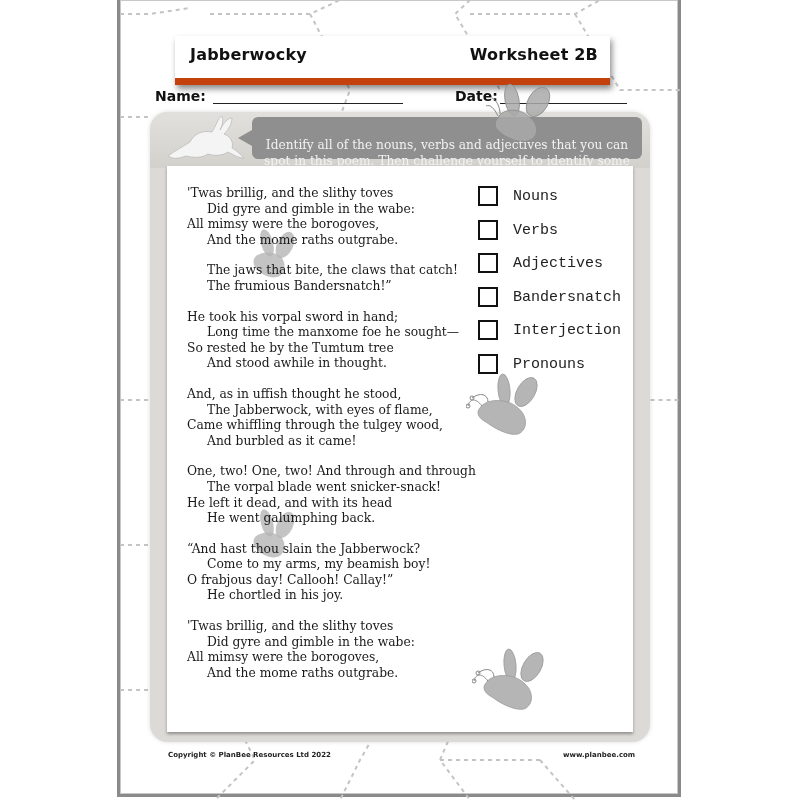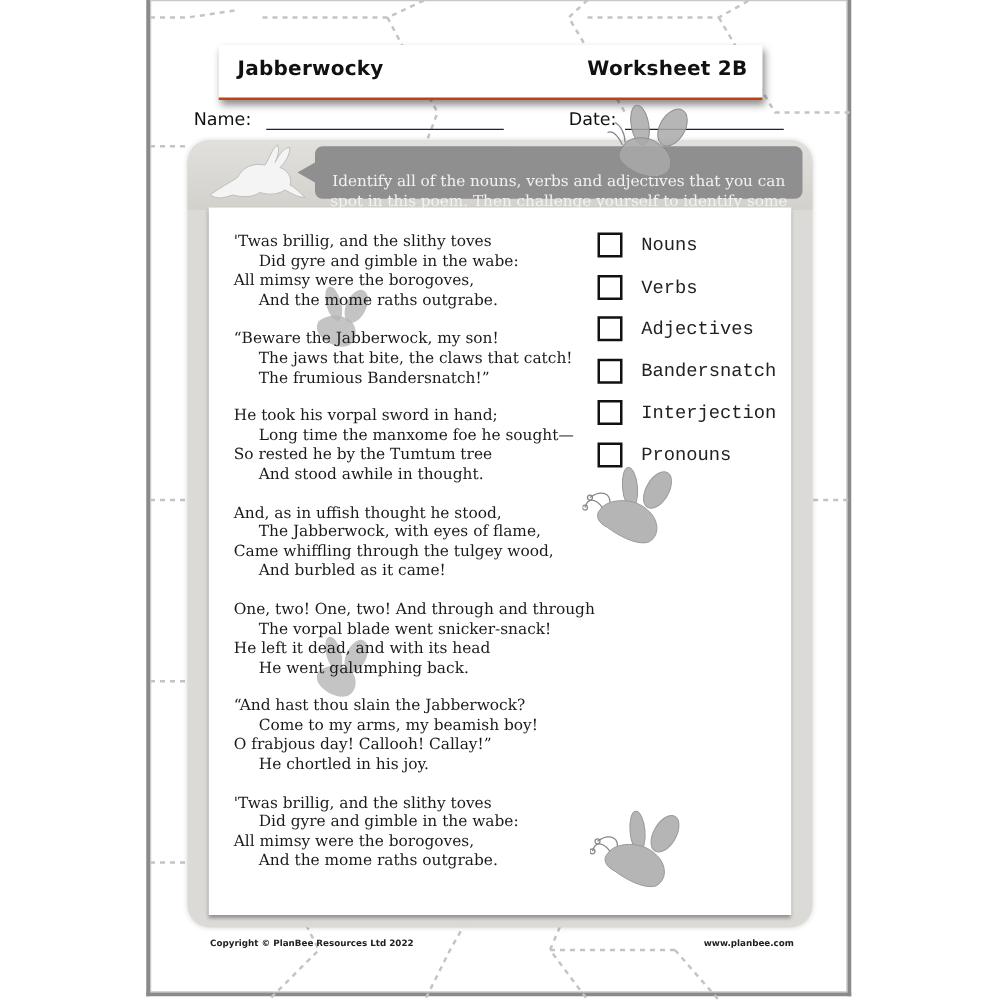--- a/index.html
+++ b/index.html
@@ -13,31 +13,31 @@
       box-sizing: border-box;
     }
 
     
     .hex-bg { position: absolute; left: 0; top: 0; width: 800px; height: 800px; pointer-events: none; }
 
     .title-bar {
       position: absolute; left: 175px; top: 36px; width: 435px; height: 42px;
       background: #ffffff;
       box-shadow: 2px 4px 6px rgba(0,0,0,0.45);
-      border-bottom: 2px solid #c2410c;
+      border-bottom: 7px solid #c2410c;
     }
     .title-left, .title-right {
       position: absolute; top: 9px; font-family: "DejaVu Sans", sans-serif; font-weight: bold;
       font-size: 16px; color: #111; letter-spacing: 0.2px;
     }
     .title-left { left: 15px; }
     .title-right { right: 12px; }
 
     .field-label {
-      position: absolute; font-family: "DejaVu Sans", sans-serif; font-weight: normal; font-size: 14px; color: #111;
+      position: absolute; font-family: "DejaVu Sans", sans-serif; font-weight: bold; font-size: 14px; color: #111;
     }
     .field-line { position: absolute; height: 0; border-bottom: 1.5px solid #222; }
 
     .frame {
       position: absolute; left: 150px; top: 112px; width: 500px; height: 630px;
       background: #dcdad6;
       border-radius: 18px;
       box-shadow: 0 0 4px rgba(0,0,0,0.15);
     }
     .frame-top {
@@ -209,21 +209,20 @@
 </svg>
 
 <div class="poem">
   <div class="stanza">
     <div class="line">'Twas brillig, and the slithy toves</div>
     <div class="line indent">Did gyre and gimble in the wabe:</div>
     <div class="line">All mimsy were the borogoves,</div>
     <div class="line indent">And the mome raths outgrabe.</div>
   </div>
   <div class="stanza">
-    <div class="line">“Beware the Jabberwock, my son!</div>
     <div class="line indent">The jaws that bite, the claws that catch!</div>
     <div class="line indent">The frumious Bandersnatch!”</div>
   </div>
   <div class="stanza">
     <div class="line">He took his vorpal sword in hand;</div>
     <div class="line indent">Long time the manxome foe he sought—</div>
     <div class="line">So rested he by the Tumtum tree</div>
     <div class="line indent">And stood awhile in thought.</div>
   </div>
   <div class="stanza">

